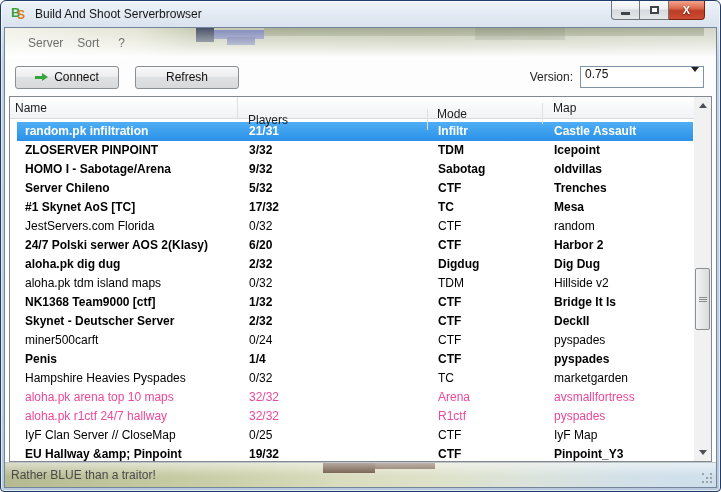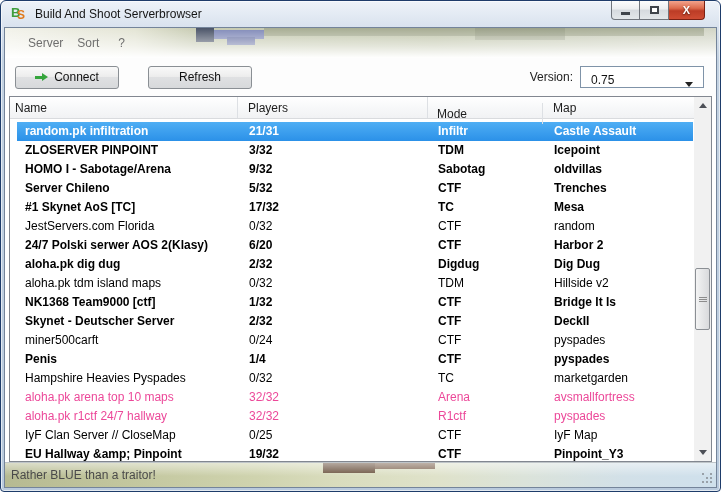--- a/index.html
+++ b/index.html
@@ -58,43 +58,43 @@
   .menu-item.q { margin-left:5px; }
 
   
   .toolbar { height:38px; flex:0 0 38px; background:#fdfdfd; display:flex; align-items:center; padding:0 12px 0 10px; }
   .btn {
     width:104px; height:23px; border:1px solid #8a8f94; border-radius:3px;
     background:linear-gradient(180deg,#f9f9f9,#ededed 45%,#dfe0e2 50%,#d7d9db);
     display:flex; align-items:center; justify-content:center; gap:6px;
     font-size:12px; color:#111; cursor:default;
   }
-  .btn + .btn { margin-left:29px; }
+  .btn + .btn { margin-left:16px; }
   .arrow-green { position:relative; width:13px; height:9px; }
   .arrow-green::before { content:''; position:absolute; left:0; top:3px; width:7px; height:3px; background:#35a53c; }
   .arrow-green::after { content:''; position:absolute; left:7px; top:0; width:0; height:0;
     border-top:4.5px solid transparent; border-bottom:4.5px solid transparent; border-left:6px solid #35a53c; }
   .version-group { margin-left:auto; display:flex; align-items:center; }
   .version-label { font-size:12px; color:#222; margin-right:7px; }
   .combo {
     width:124px; height:22px; border:1px solid #7f93a8; background:#fff;
-    display:flex; align-items:flex-end; padding:0 10px; font-size:12px; color:#111; cursor:default;
+    display:flex; align-items:flex-start; padding:0 4px; font-size:12px; color:#111; cursor:default;
   }
   .combo .caret { margin-left:auto; width:0; height:0;
     border-left:4px solid transparent; border-right:4px solid transparent; border-top:5px solid #222; }
 
   
   .listview { position:relative; flex:1 1 auto; margin:0 4px; border:1px solid #828790; background:#fff; overflow:hidden; }
   .lv-header { position:absolute; top:0; left:0; height:22px; width:calc(100% - 17px);
     display:flex; background:linear-gradient(180deg,#ffffff,#f8f9fa 45%,#f1f2f4);
     border-bottom:1px solid #d9dbde; z-index:3; }
   .hcell { height:100%; display:flex; align-items:center; font-size:12px; color:#1c1c1c;
     border-right:1px solid #dde0e4; cursor:default; }
   .h-name    { width:228px; padding-left:5px; }
-  .h-players { width:190px; padding-left:10px; }
+  .h-players { width:190px; padding-left:10px;margin-top:12px; }
   .h-mode    { width:115px; padding-left:9px;margin-top:6px; }
   .h-map     { flex:1; padding-left:10px; border-right:none; }
 
   .rows { position:absolute; top:22px; left:0; right:17px; bottom:0; padding:3px 0 0 7px; overflow:hidden; }
   .row { display:flex; width:676px; height:19px; line-height:19px; font-size:12px; color:#000; cursor:default; }
   .row .cell { white-space:nowrap; overflow:hidden; }
   .c-name    { width:225px; padding-left:8px; }
   .c-players { width:189px; padding-left:7px; }
   .c-mode    { width:116px; padding-left:7px; }
   .c-map     { width:146px; padding-left:7px; }

